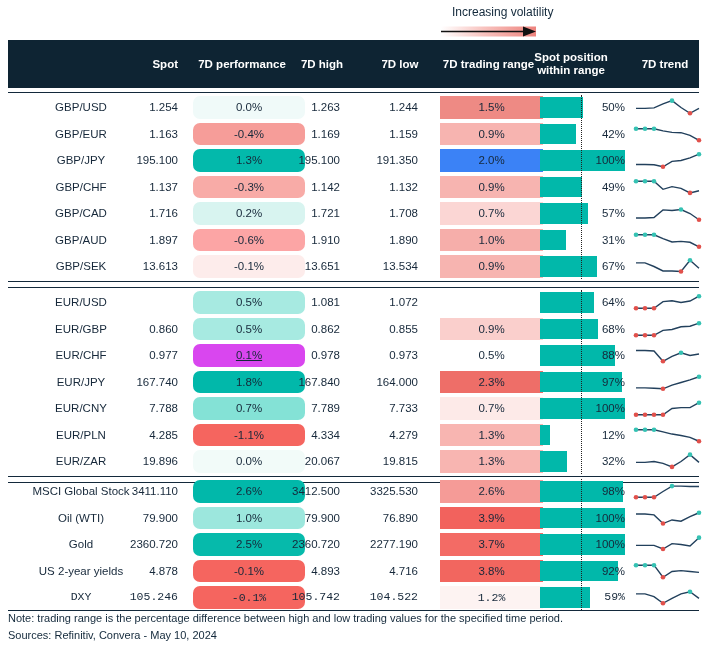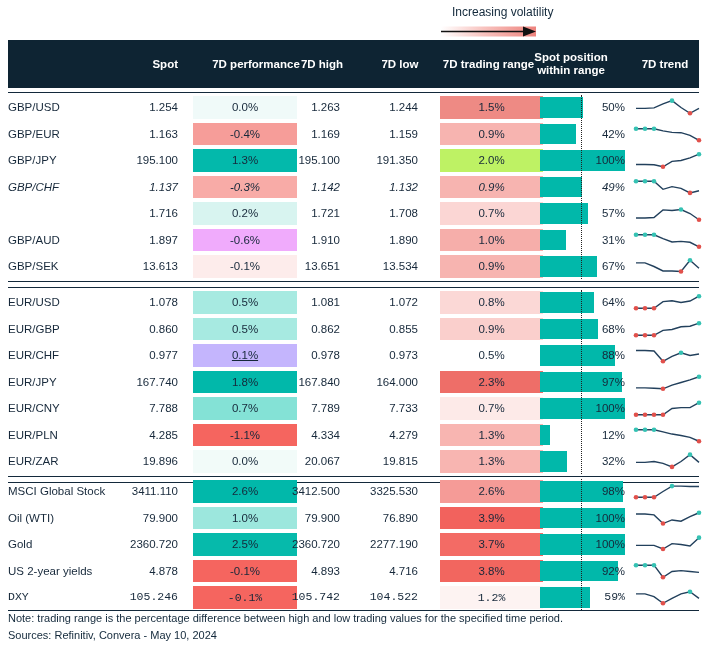--- a/index.html
+++ b/index.html
@@ -7,43 +7,43 @@
   .stage{position:relative;width:707px;height:646px;overflow:hidden;}
 
   
   .legend-label{position:absolute;left:452px;top:5px;font-size:12px;color:#13293b;}
   .legend-arrow{position:absolute;left:440px;top:24px;}
 
   
   .thead{position:absolute;left:8px;top:40px;width:691px;height:48px;background:#0e2433;color:#ffffff;font-weight:700;font-size:11.5px;}
   .hcell{position:absolute;top:0;height:48px;display:flex;align-items:center;justify-content:center;text-align:center;line-height:13px;}
   .h-spot{left:100px;width:70px;justify-content:flex-end;}
-  .h-perf{left:202px;width:92px;}
+  .h-perf{left:188px;width:92px;}
   .h-high{left:284px;width:60px;}
   .h-low{left:362px;width:60px;}
   .h-range{left:432px;width:97px;}
   .h-pos{left:518px;width:90px;}
   .h-trend{left:622px;width:70px;}
 
   
   .hline{position:absolute;left:8px;width:691px;height:0;border-top:1.5px solid #13293b;}
   .l1{top:92px;} .l2{top:281px;} .l3{top:286.5px;} .l4{top:476px;} .l5{top:481.5px;} .l6{top:610px;}
 
   
   .section{position:absolute;left:8px;width:691px;}
   #sec0{top:94px;height:185.5px;}
   #sec1{top:289px;height:185.5px;}
   #sec2{top:478px;height:132.5px;}
   .dotline{position:absolute;left:573px;top:1px;bottom:1px;width:0;border-left:1px dotted #222;z-index:3;}
   .row{position:absolute;left:0;width:691px;height:26.5px;font-size:11.5px;}
-  .c-label{position:absolute;left:0;top:0;width:112px;text-align:left;line-height:26.5px;white-space:nowrap;}
+  .c-label{position:absolute;left:17px;top:0;width:112px;text-align:center;line-height:26.5px;white-space:nowrap;}
   .num{line-height:26.5px;}
   .c-spot{position:absolute;left:96px;top:0;width:74px;text-align:right;}
   .cellblk{position:absolute;top:2px;height:22.5px;display:flex;align-items:center;justify-content:center;}
-  .c-perf{left:185px;width:104px;}
+  .c-perf{left:185px;width:112px;border-radius:7px;}
   .c-high{position:absolute;left:268px;top:0;width:64px;text-align:right;}
   .c-low{position:absolute;left:338px;top:0;width:72px;text-align:right;}
   .c-range{left:432px;width:103px;}
   .c-posbar{position:absolute;left:532px;top:3px;height:20.5px;z-index:1;}
   .c-poslabel{position:absolute;left:532px;top:0;width:85px;text-align:right;z-index:2;}
   .c-spark{position:absolute;left:624px;top:1px;}
 
   
   .note{position:absolute;left:8px;top:612px;font-size:11px;color:#13293b;}
   .sources{position:absolute;left:8px;top:629px;font-size:11px;color:#13293b;}
@@ -129,32 +129,32 @@
         </svg>
       </div>
       <div class="row" style="top: 53px;">
         <div class="c-label">GBP/JPY</div>
         <div class="c-spot num">195.100</div>
         <div class="c-perf cellblk" style="background: rgb(3, 185, 171);">
           <span>1.3%</span>
         </div>
         <div class="c-high num">195.100</div>
         <div class="c-low num">191.350</div>
-        <div class="c-range cellblk" style="background: #bef264;">
+        <div class="c-range cellblk" style="background: #3b82f6;">
           <span>2.0%</span>
         </div>
         <div class="c-posbar" style="width: 85px; background: rgb(1, 184, 170);"></div>
         <div class="c-poslabel num">100%</div>
         <svg width="71" height="25" class="c-spark">
           <polyline points="4,16.46 13,16.46 22,16.82 31,18.799999999999997 40,13.4 49,12.5 58,9.8 67,6.199999999999999" fill="none" stroke="#22405c" stroke-width="1.4"></polyline>
           <circle cx="67" cy="6.199999999999999" r="2.3" fill="#35c2b3"></circle>
           <circle cx="31" cy="18.799999999999997" r="2.3" fill="#e1504b"></circle>
         </svg>
       </div>
-      <div class="row" style="top: 79.5px; font-style: italic;">
+      <div class="row" style="top: 79.5px;">
         <div class="c-label">GBP/CHF</div>
         <div class="c-spot num">1.137</div>
         <div class="c-perf cellblk" style="background: rgb(248, 171, 167);">
           <span>-0.3%</span>
         </div>
         <div class="c-high num">1.142</div>
         <div class="c-low num">1.132</div>
         <div class="c-range cellblk" style="background: rgb(247, 180, 176);">
           <span>0.9%</span>
         </div>
@@ -162,41 +162,42 @@
         <div class="c-poslabel num">49%</div>
         <svg width="71" height="25" class="c-spark">
           <polyline points="4,6.199999999999999 13,6.199999999999999 22,6.199999999999999 31,14.299999999999999 40,11.6 49,13.4 58,17.9 67,15.74" fill="none" stroke="#22405c" stroke-width="1.4"></polyline>
           <circle cx="4" cy="6.199999999999999" r="2.3" fill="#35c2b3"></circle>
           <circle cx="13" cy="6.199999999999999" r="2.3" fill="#35c2b3"></circle>
           <circle cx="22" cy="6.199999999999999" r="2.3" fill="#35c2b3"></circle>
           <circle cx="58" cy="17.9" r="2.3" fill="#e1504b"></circle>
         </svg>
       </div>
       <div class="row" style="top: 106px;">
+        <div class="c-label">GBP/CAD</div>
         <div class="c-spot num">1.716</div>
         <div class="c-perf cellblk" style="background: rgb(216, 244, 240);">
           <span>0.2%</span>
         </div>
         <div class="c-high num">1.721</div>
         <div class="c-low num">1.708</div>
         <div class="c-range cellblk" style="background: rgb(251, 214, 212);">
           <span>0.7%</span>
         </div>
         <div class="c-posbar" style="width: 48.45px; background: rgb(1, 184, 170);"></div>
         <div class="c-poslabel num">57%</div>
         <svg width="71" height="25" class="c-spark">
           <polyline points="4,17 13,17 22,16.46 31,8.899999999999999 40,9.440000000000001 49,8.540000000000001 58,12.5 67,18.799999999999997" fill="none" stroke="#22405c" stroke-width="1.4"></polyline>
           <circle cx="49" cy="8.540000000000001" r="2.3" fill="#35c2b3"></circle>
           <circle cx="67" cy="18.799999999999997" r="2.3" fill="#e1504b"></circle>
         </svg>
       </div>
       <div class="row" style="top: 132.5px;">
         <div class="c-label">GBP/AUD</div>
         <div class="c-spot num">1.897</div>
-        <div class="c-perf cellblk" style="background: #f0abfc;">
+        <div class="c-perf cellblk" style="background: #fca5a5;">
           <span>-0.6%</span>
         </div>
         <div class="c-high num">1.910</div>
         <div class="c-low num">1.890</div>
         <div class="c-range cellblk" style="background: rgb(246, 174, 170);">
           <span>1.0%</span>
         </div>
         <div class="c-posbar" style="width: 26.35px; background: rgb(1, 184, 170);"></div>
         <div class="c-poslabel num">31%</div>
         <svg width="71" height="25" class="c-spark">
@@ -224,29 +225,25 @@
           <polyline points="4,8.899999999999999 13,8.899999999999999 22,12.5 31,17 40,17 49,17.54 58,6.199999999999999 67,14.299999999999999" fill="none" stroke="#22405c" stroke-width="1.4"></polyline>
           <circle cx="58" cy="6.199999999999999" r="2.3" fill="#35c2b3"></circle>
           <circle cx="49" cy="17.54" r="2.3" fill="#e1504b"></circle>
         </svg>
       </div>
     </div>
   <div class="section" id="sec1">
       <div class="dotline"></div>
       <div class="row" style="top: 0px;">
         <div class="c-label">EUR/USD</div>
-        <div class="c-spot num">1.078</div>
         <div class="c-perf cellblk" style="background: rgb(167, 234, 225);">
           <span>0.5%</span>
         </div>
         <div class="c-high num">1.081</div>
         <div class="c-low num">1.072</div>
-        <div class="c-range cellblk" style="background: rgb(251, 216, 214);">
-          <span>0.8%</span>
-        </div>
         <div class="c-posbar" style="width: 54.4px; background: rgb(1, 184, 170);"></div>
         <div class="c-poslabel num">64%</div>
         <svg width="71" height="25" class="c-spark">
           <polyline points="4,18.259999999999998 13,18.259999999999998 22,18.259999999999998 31,11.6 40,10.7 49,12.5 58,11.059999999999999 67,6.199999999999999" fill="none" stroke="#22405c" stroke-width="1.4"></polyline>
           <circle cx="67" cy="6.199999999999999" r="2.3" fill="#35c2b3"></circle>
           <circle cx="4" cy="18.259999999999998" r="2.3" fill="#e1504b"></circle>
           <circle cx="13" cy="18.259999999999998" r="2.3" fill="#e1504b"></circle>
           <circle cx="22" cy="18.259999999999998" r="2.3" fill="#e1504b"></circle>
         </svg>
       </div>
@@ -267,21 +264,21 @@
           <polyline points="4,18.259999999999998 13,18.259999999999998 22,18.259999999999998 31,13.4 40,12.5 49,9.8 58,9.26 67,6.199999999999999" fill="none" stroke="#22405c" stroke-width="1.4"></polyline>
           <circle cx="67" cy="6.199999999999999" r="2.3" fill="#35c2b3"></circle>
           <circle cx="4" cy="18.259999999999998" r="2.3" fill="#e1504b"></circle>
           <circle cx="13" cy="18.259999999999998" r="2.3" fill="#e1504b"></circle>
           <circle cx="22" cy="18.259999999999998" r="2.3" fill="#e1504b"></circle>
         </svg>
       </div>
       <div class="row" style="top: 53px;">
         <div class="c-label">EUR/CHF</div>
         <div class="c-spot num">0.977</div>
-        <div class="c-perf cellblk" style="background: #c4b5fd; text-decoration: underline;">
+        <div class="c-perf cellblk" style="background: #d946ef; text-decoration: underline;">
           <span>0.1%</span>
         </div>
         <div class="c-high num">0.978</div>
         <div class="c-low num">0.973</div>
         <div class="c-range cellblk" style="background: rgb(255, 255, 255);">
           <span>0.5%</span>
         </div>
         <div class="c-posbar" style="width: 74.8px; background: rgb(1, 184, 170);"></div>
         <div class="c-poslabel num">88%</div>
         <svg width="71" height="25" class="c-spark">

